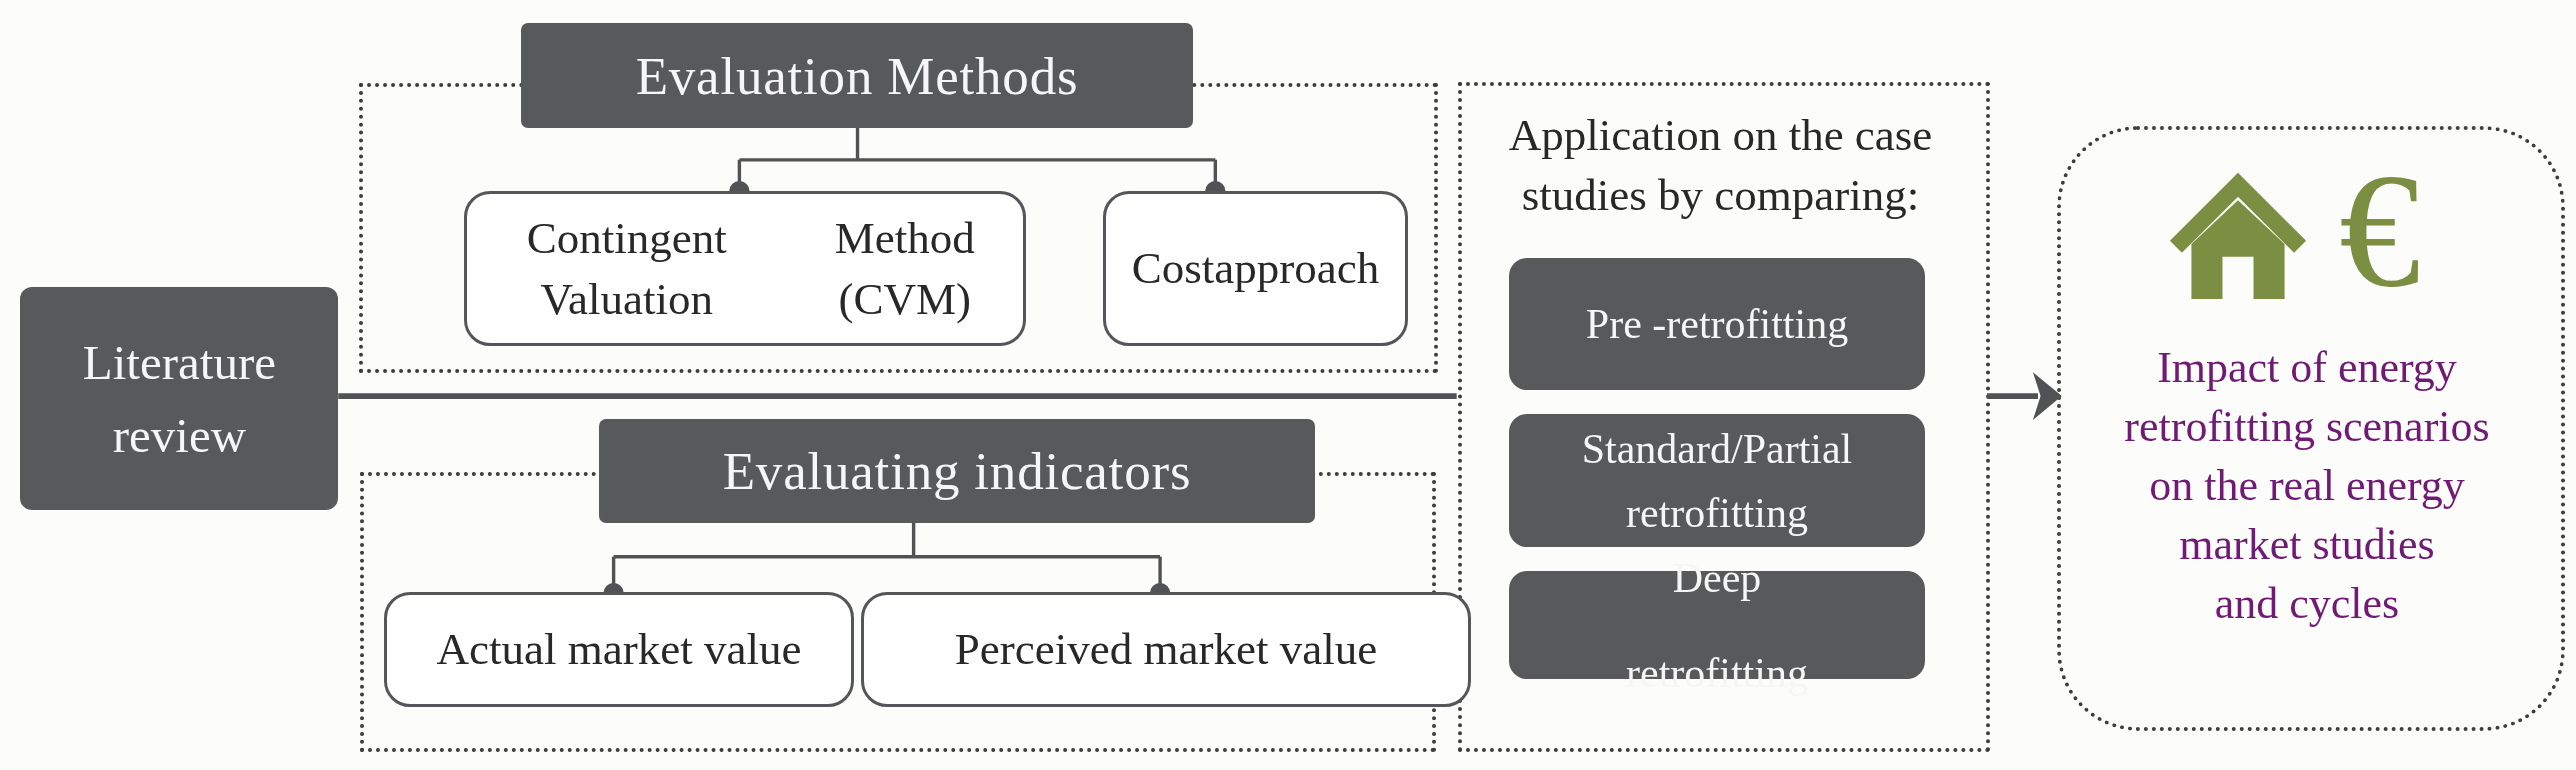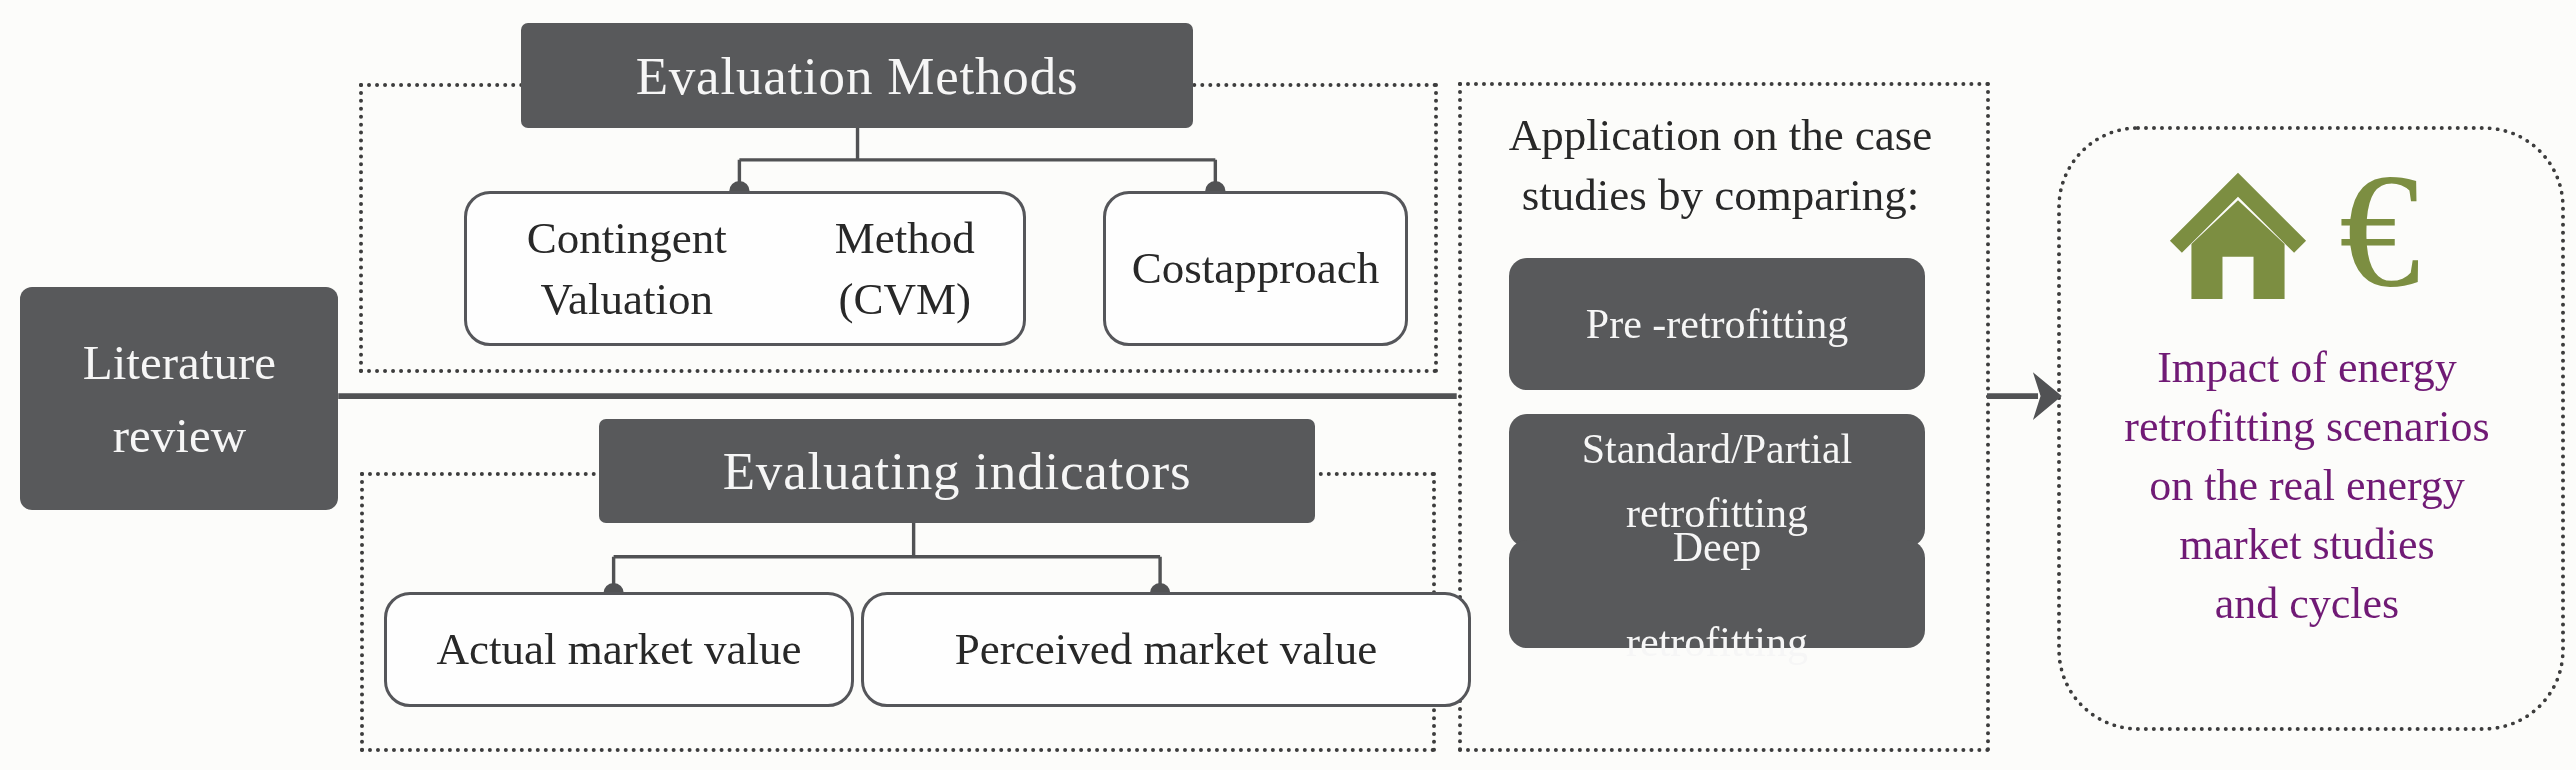--- a/index.html
+++ b/index.html
@@ -89,21 +89,21 @@
     <div>Application on the case</div>
     <div>studies by comparing:</div>
   </div>
   <div class="dark-box item" style="left:1509px;top:258px;width:416px;height:132px;">
     <div>Pre -retrofitting</div>
   </div>
   <div class="dark-box item" style="left:1509px;top:414px;width:416px;height:133px;">
     <div>Standard/Partial</div>
     <div>retrofitting</div>
   </div>
-  <div class="dark-box item" style="left:1509px;top:540px;width:416px;height:108px;gap:31px;">
+  <div class="dark-box item" style="left:1509px;top:571px;width:416px;height:108px;gap:31px;">
     <div>Deep</div>
     <div>retrofitting</div>
   </div>
 
   <div class="outcome-icons" style="left:2166px;top:172px;height:127px;">
     <svg width="144" height="127" viewBox="0 0 100 90">
       <path d="M6 53 L50 9 L94 53" fill="none" stroke="#7c8e41" stroke-width="12" stroke-linecap="butt"></path>
       <path d="M17 51 L50 20 L83 51 L83 90 L61 90 L61 60 L39 60 L39 90 L17 90 Z" fill="#7c8e41"></path>
     </svg>
     <span class="euro">€</span>

